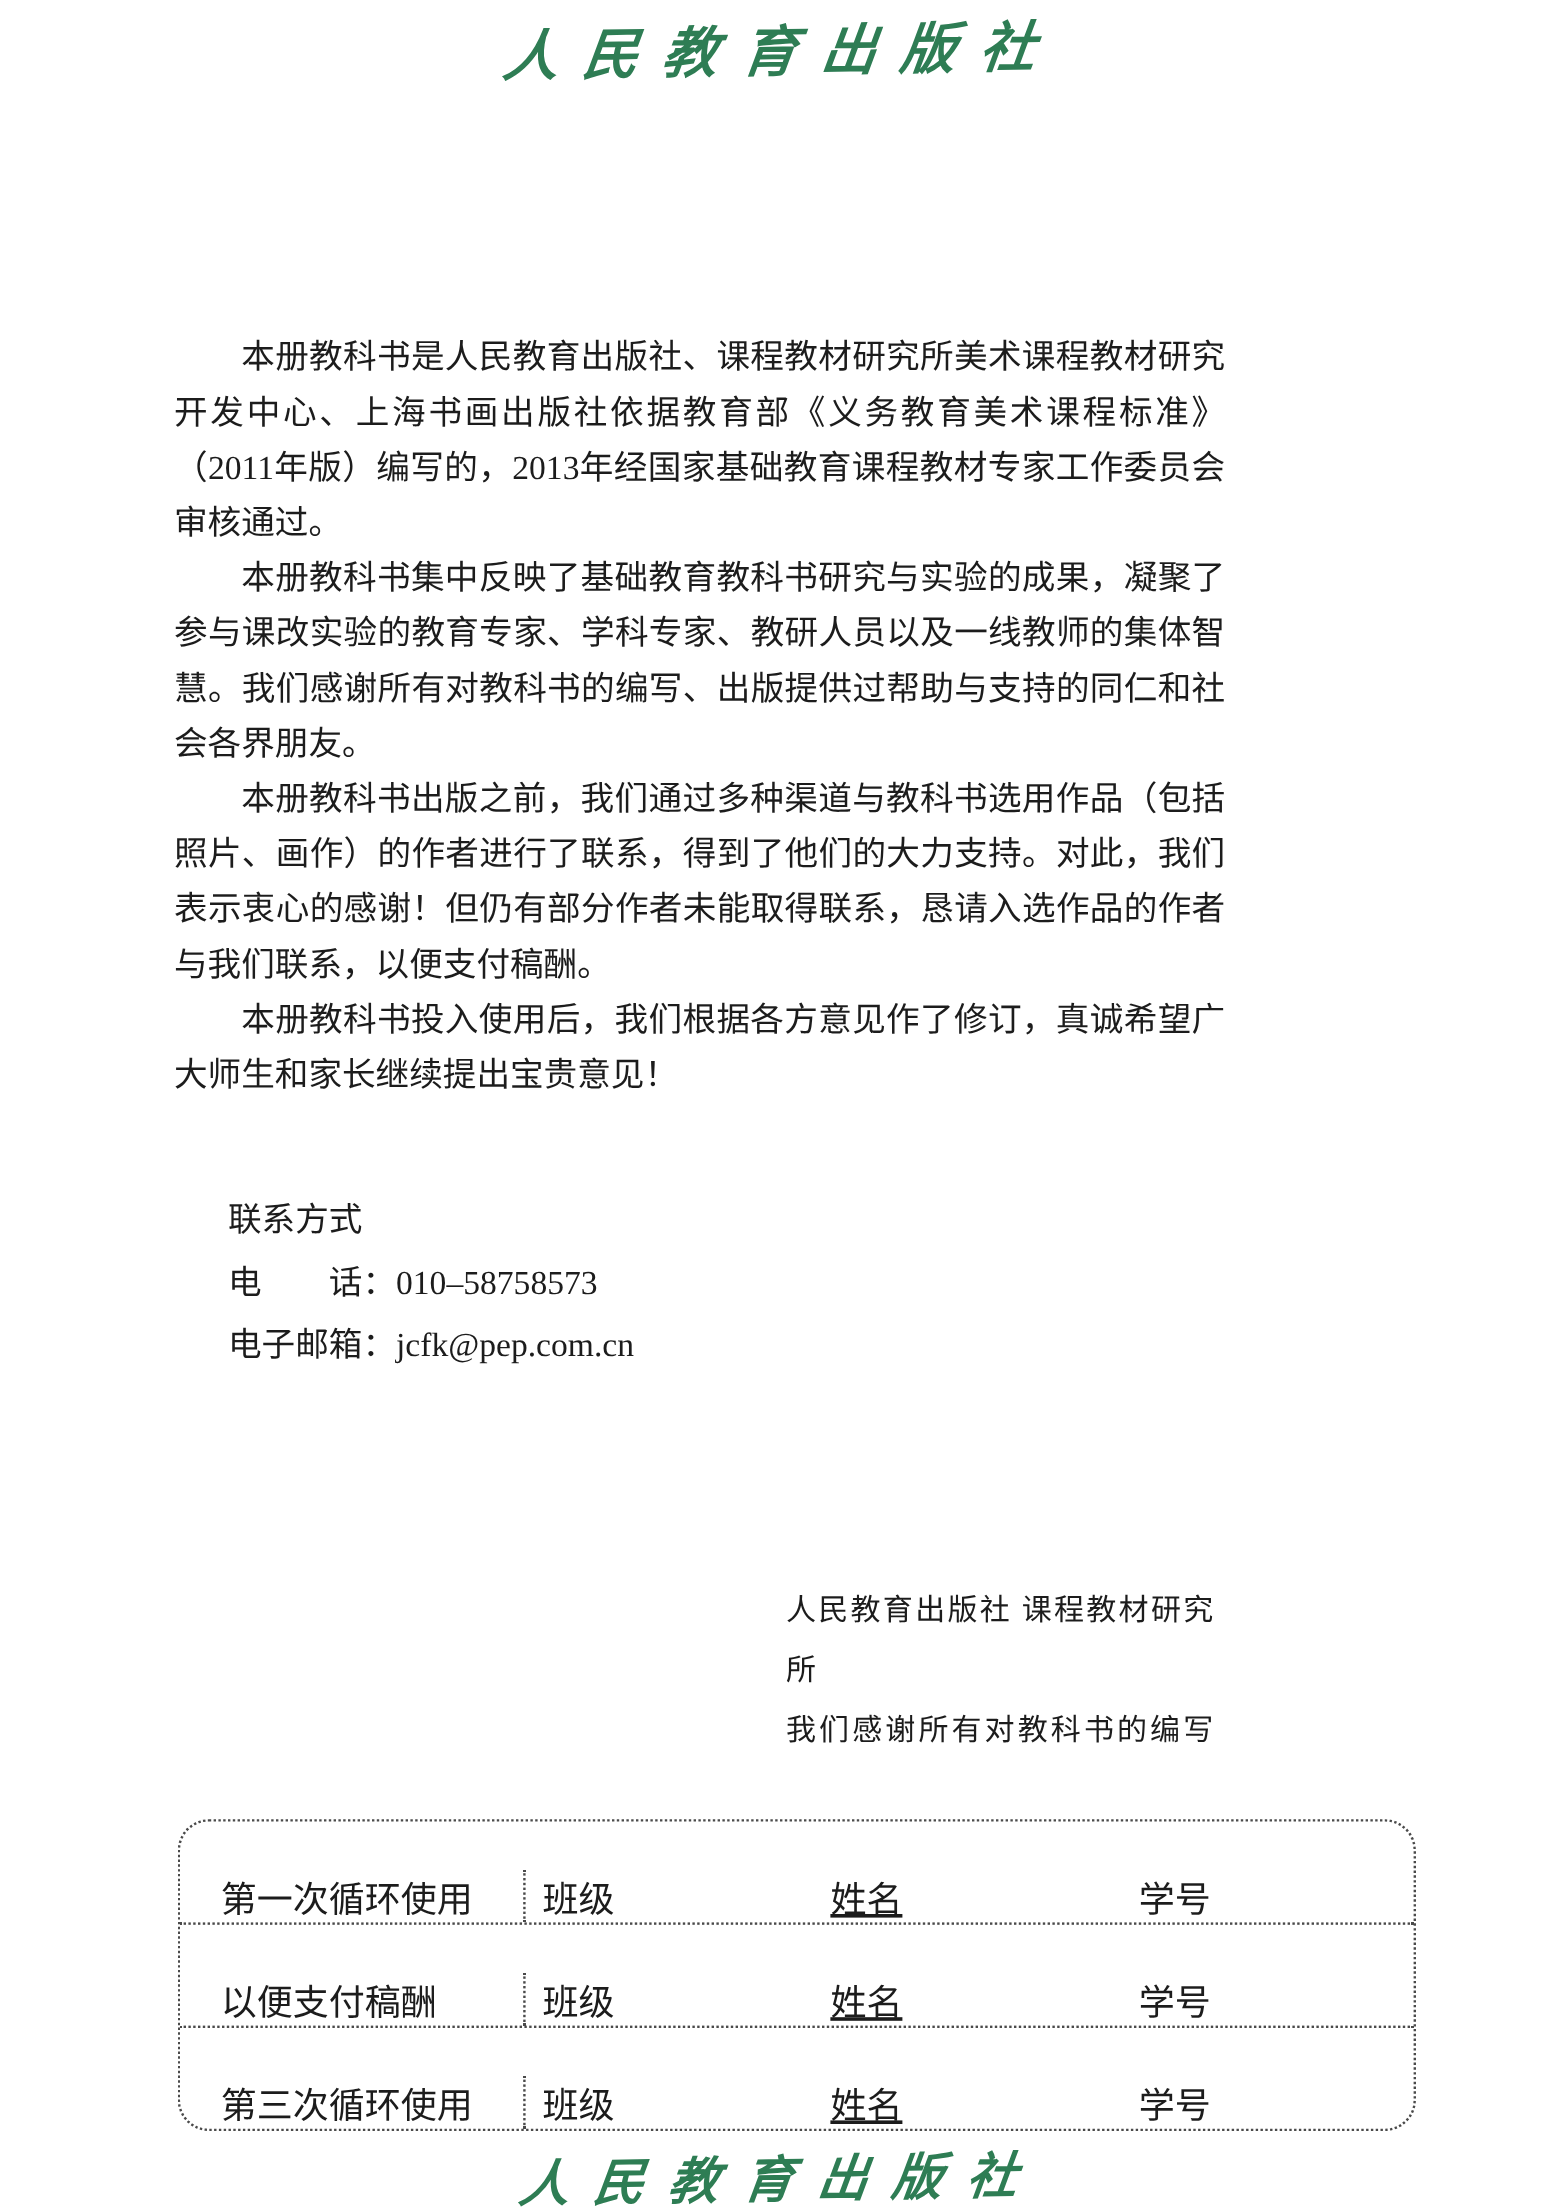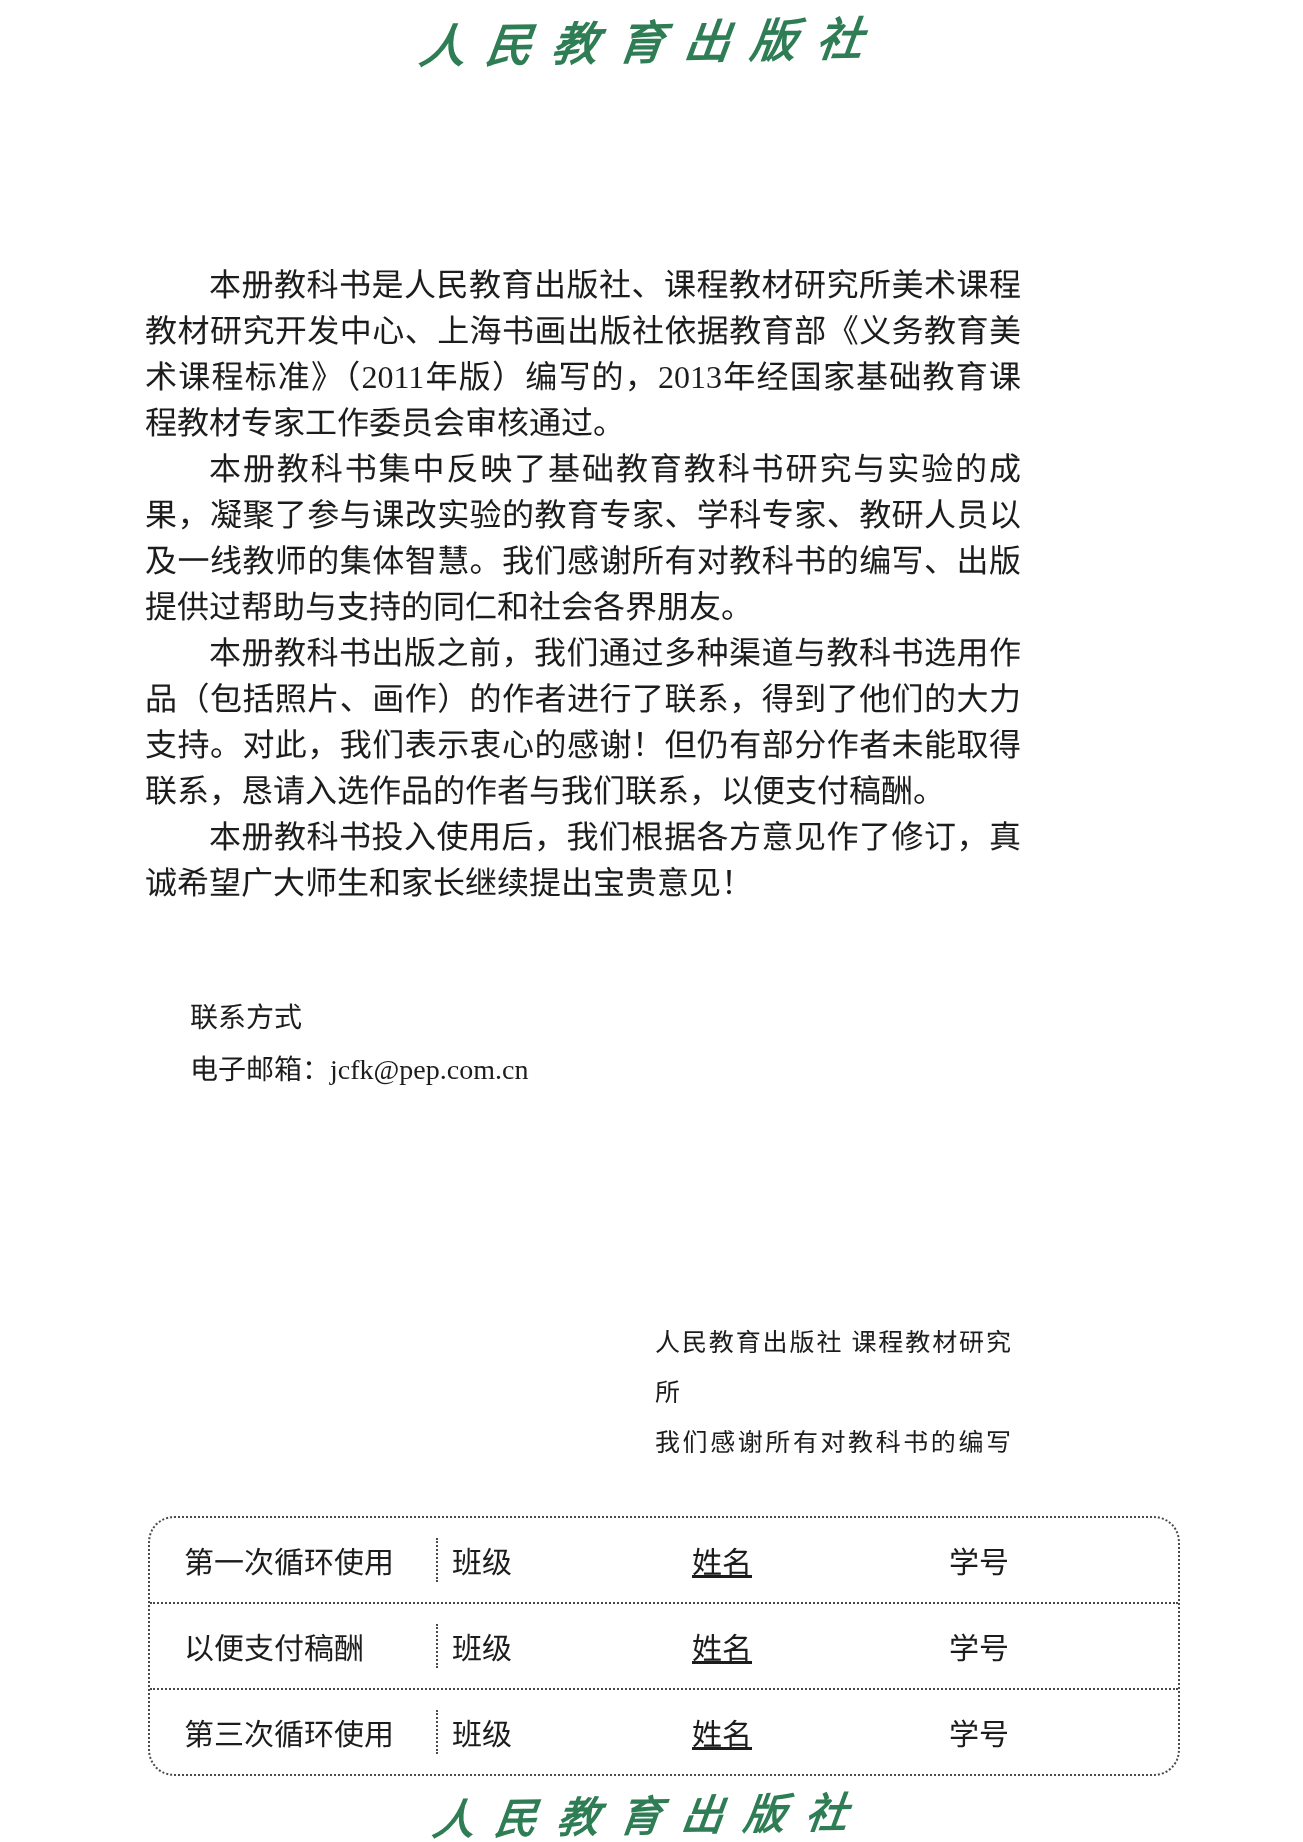--- a/index.html
+++ b/index.html
@@ -32,22 +32,22 @@
 
   
   .afterword-title {
     position:absolute; left:145px; top:108px;
     font-size:60px; font-weight:600;
     letter-spacing:0;
   }
 
   
   .body-text {
-    position:absolute; left:145px; top:262px; width:876px;
-    font-size:32px; line-height:46px;
+    position:absolute; left:145px; top:276px; width:876px;
+    font-size:28px; line-height:46px;
     text-align:justify;
   }
   .body-text p { margin:0; text-indent:2em; }
 
   
   .contact {
     position:absolute; left:190px; top:992px;
     font-size:28px; line-height:52px;
   }
   .contact div { white-space:pre; }
@@ -66,21 +66,21 @@
   
   .recycle-table {
     position:absolute; left:148px; top:1516px;
     width:1032px;
     border:2px dotted #4a4a4a;
     border-radius:26px;
     box-sizing:border-box;
     font-size:30px;
   }
   .recycle-row {
-    display:flex; height:84px; align-items:center;
+    display:flex; height:84px; align-items:flex-end;
   }
   .recycle-row + .recycle-row { border-top:2px dotted #4a4a4a; }
   .cell-cycle {
     width:288px; box-sizing:border-box;
     padding-left:34px;
     border-right:2px dotted #4a4a4a;
     display:flex; align-items:center;
   }
   .cell-fields {
     flex:1; display:flex; align-items:center;
@@ -101,20 +101,21 @@
 
   <div class="body-text">
     <p>本册教科书是人民教育出版社、课程教材研究所美术课程教材研究开发中心、上海书画出版社依据教育部《义务教育美术课程标准》（2011年版）编写的，2013年经国家基础教育课程教材专家工作委员会审核通过。</p>
     <p>本册教科书集中反映了基础教育教科书研究与实验的成果，凝聚了参与课改实验的教育专家、学科专家、教研人员以及一线教师的集体智慧。我们感谢所有对教科书的编写、出版提供过帮助与支持的同仁和社会各界朋友。</p>
     <p>本册教科书出版之前，我们通过多种渠道与教科书选用作品（包括照片、画作）的作者进行了联系，得到了他们的大力支持。对此，我们表示衷心的感谢！但仍有部分作者未能取得联系，恳请入选作品的作者与我们联系，以便支付稿酬。</p>
     <p>本册教科书投入使用后，我们根据各方意见作了修订，真诚希望广大师生和家长继续提出宝贵意见！</p>
   </div>
 
   <div class="contact">
     <div>联系方式</div>
+    <div><span>电　　话：</span><span>010–58758573</span></div>
     <div><span>电子邮箱：</span><span>jcfk@pep.com.cn</span></div>
   </div>
 
   <div class="signature">
     <div class="sig-line">人民教育出版社 课程教材研究所</div>
     <div class="sig-line">我们感谢所有对教科书的编写</div>
   </div>
 
   <div class="recycle-table">
     <div class="recycle-row">

